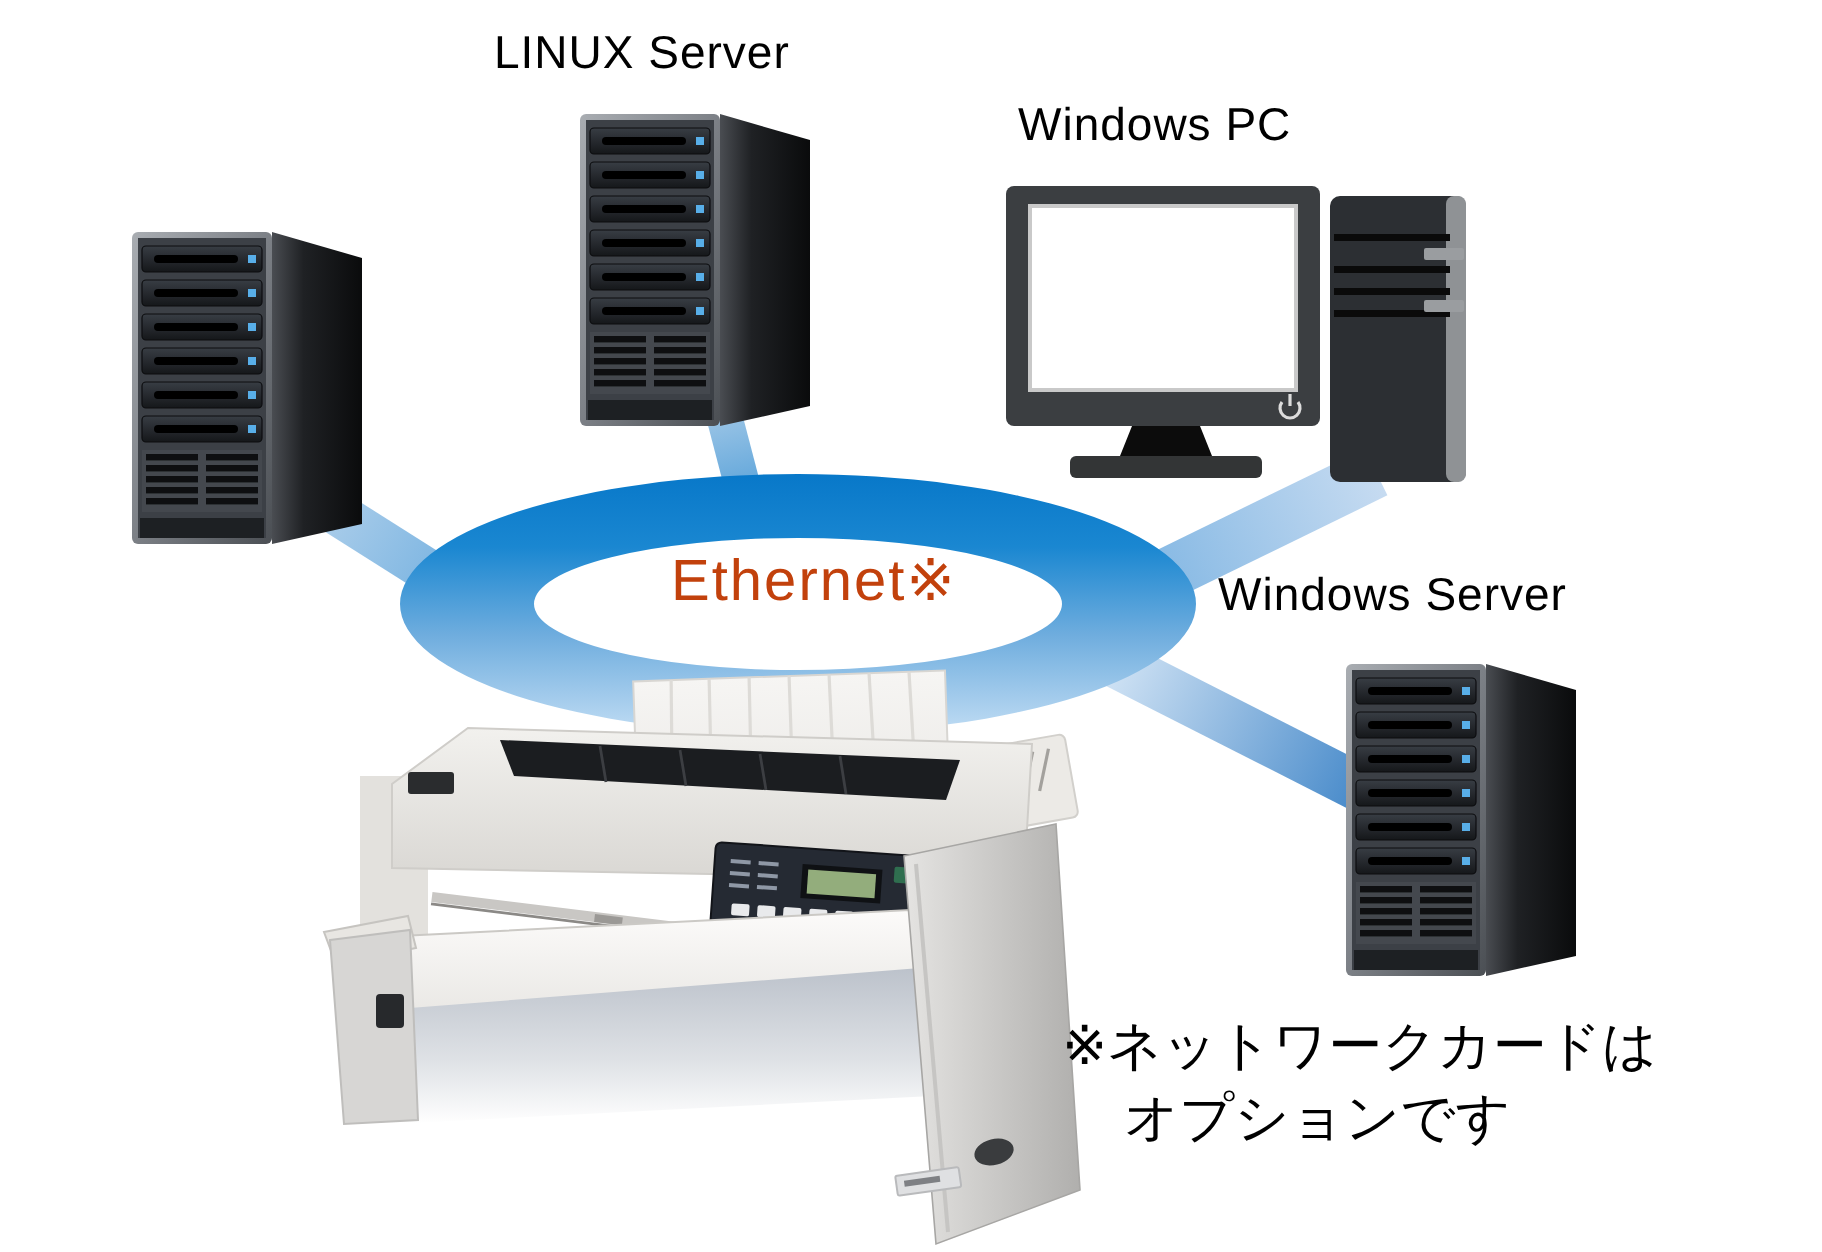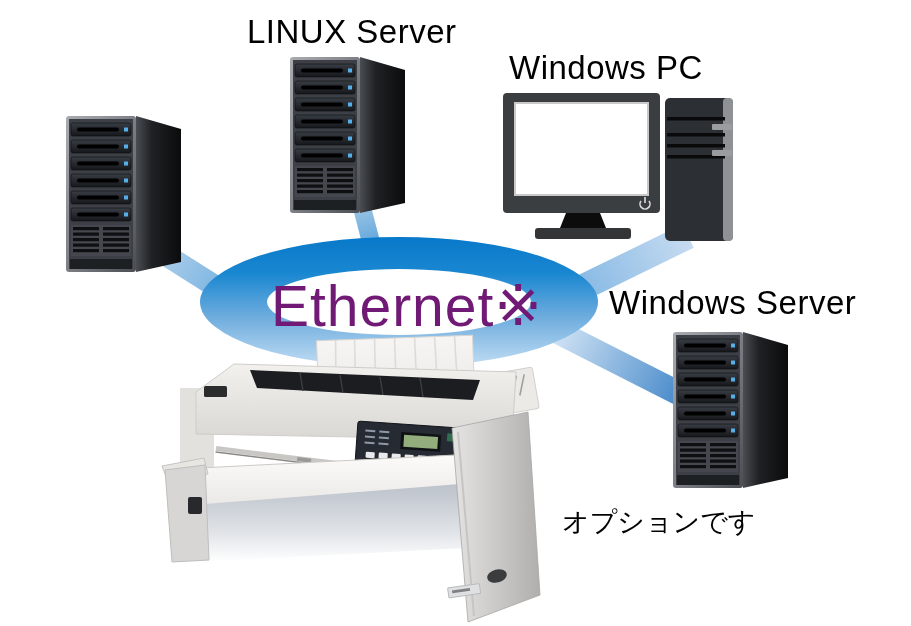--- a/index.html
+++ b/index.html
@@ -1,22 +1,22 @@
 <!DOCTYPE html>
 <html><head>
 <meta charset="utf-8">
 <style>
   html,body{margin:0;padding:0;background:#ffffff;}
   .stage{position:relative;width:911px;height:626px;background:#ffffff;overflow:hidden;
          font-family:"Liberation Sans","DejaVu Sans",sans-serif;}
   .stage svg{position:absolute;left:0;top:0;}
-  .node-label{position:absolute;color:#000;font-size:33px;font-weight:400;white-space:nowrap;
+  .node-label{position:absolute;color:#000;font-size:23px;font-weight:400;white-space:nowrap;
               letter-spacing:0.5px;}
   .ethernet-label{position:absolute;left:252px;top:273px;width:310px;text-align:center;
-                  font-size:57px;font-weight:400;color:#701a75;letter-spacing:1px;white-space:nowrap;}
+                  font-size:29px;font-weight:400;color:#c2410c;letter-spacing:1px;white-space:nowrap;}
   .note{position:absolute;left:531px;top:505px;color:#000;font-size:27px;line-height:38px;
         font-family:"DejaVu Sans","Liberation Sans",sans-serif;white-space:nowrap;}
   .note .line2{margin-left:31px;font-family:Liberation Mono, monospace;}
 </style>
 </head>
 <body>
 
 <div class="stage">
 
   <svg width="911" height="626" viewBox="0 0 911 626">
@@ -258,16 +258,17 @@
     </g>
   </svg>
 
   <div class="node-label" style="left:247px;top:13px;">LINUX Server</div>
   <div class="node-label" style="left:609px;top:284px;">Windows Server</div>
   <div class="node-label" style="left:509px;top:49px;">Windows PC</div>
 
   <div class="ethernet-label">Ethernet※</div>
 
   <div class="note">
+    <div class="line1">※ネットワークカードは</div>
     <div class="line2">オプションです</div>
   </div>
 
 </div>
 
 </body></html>

